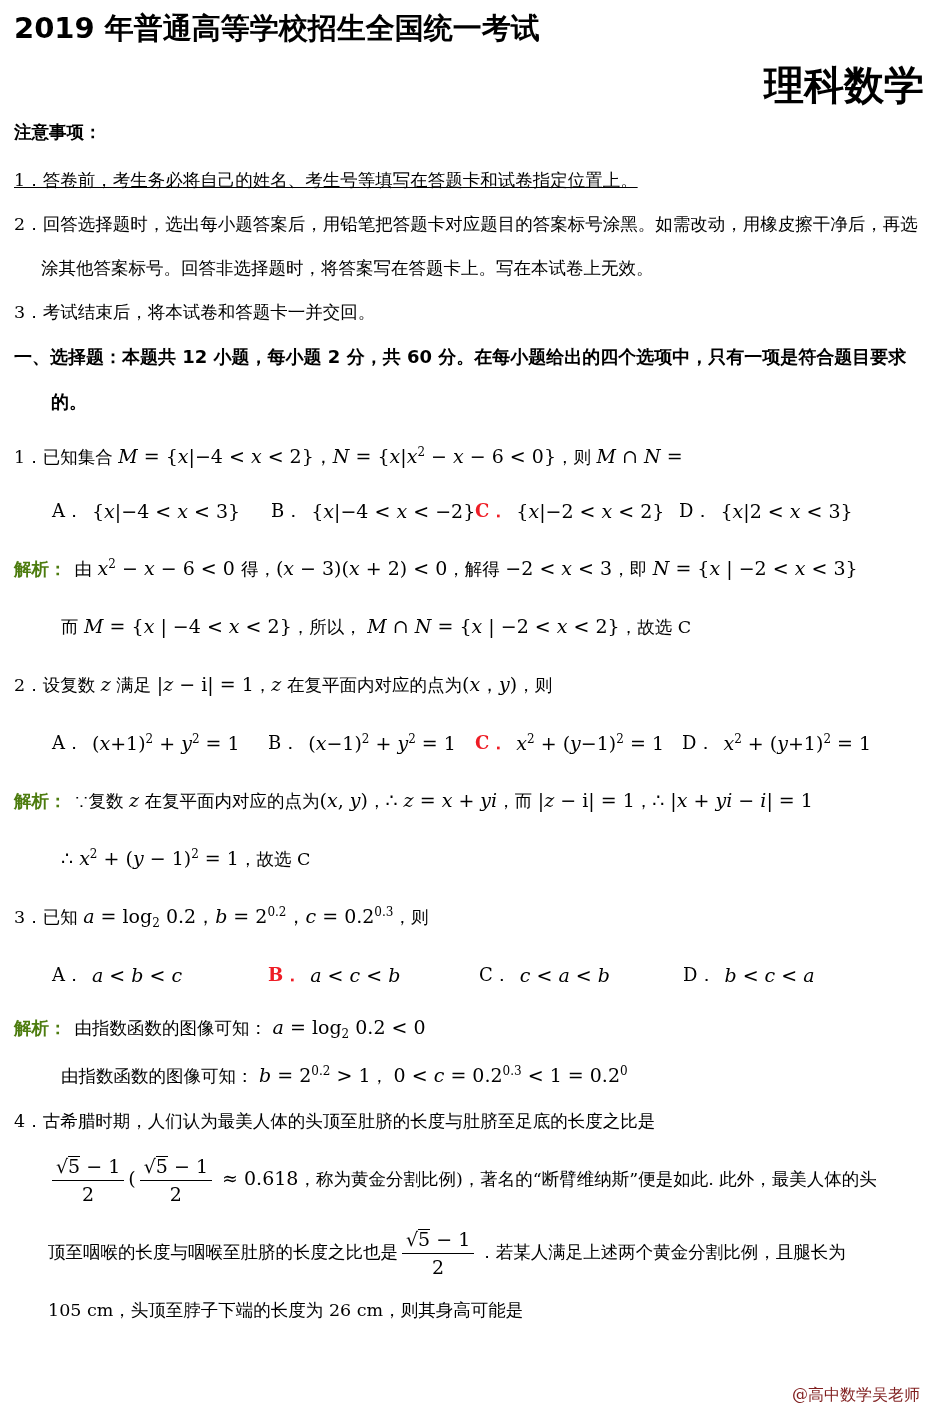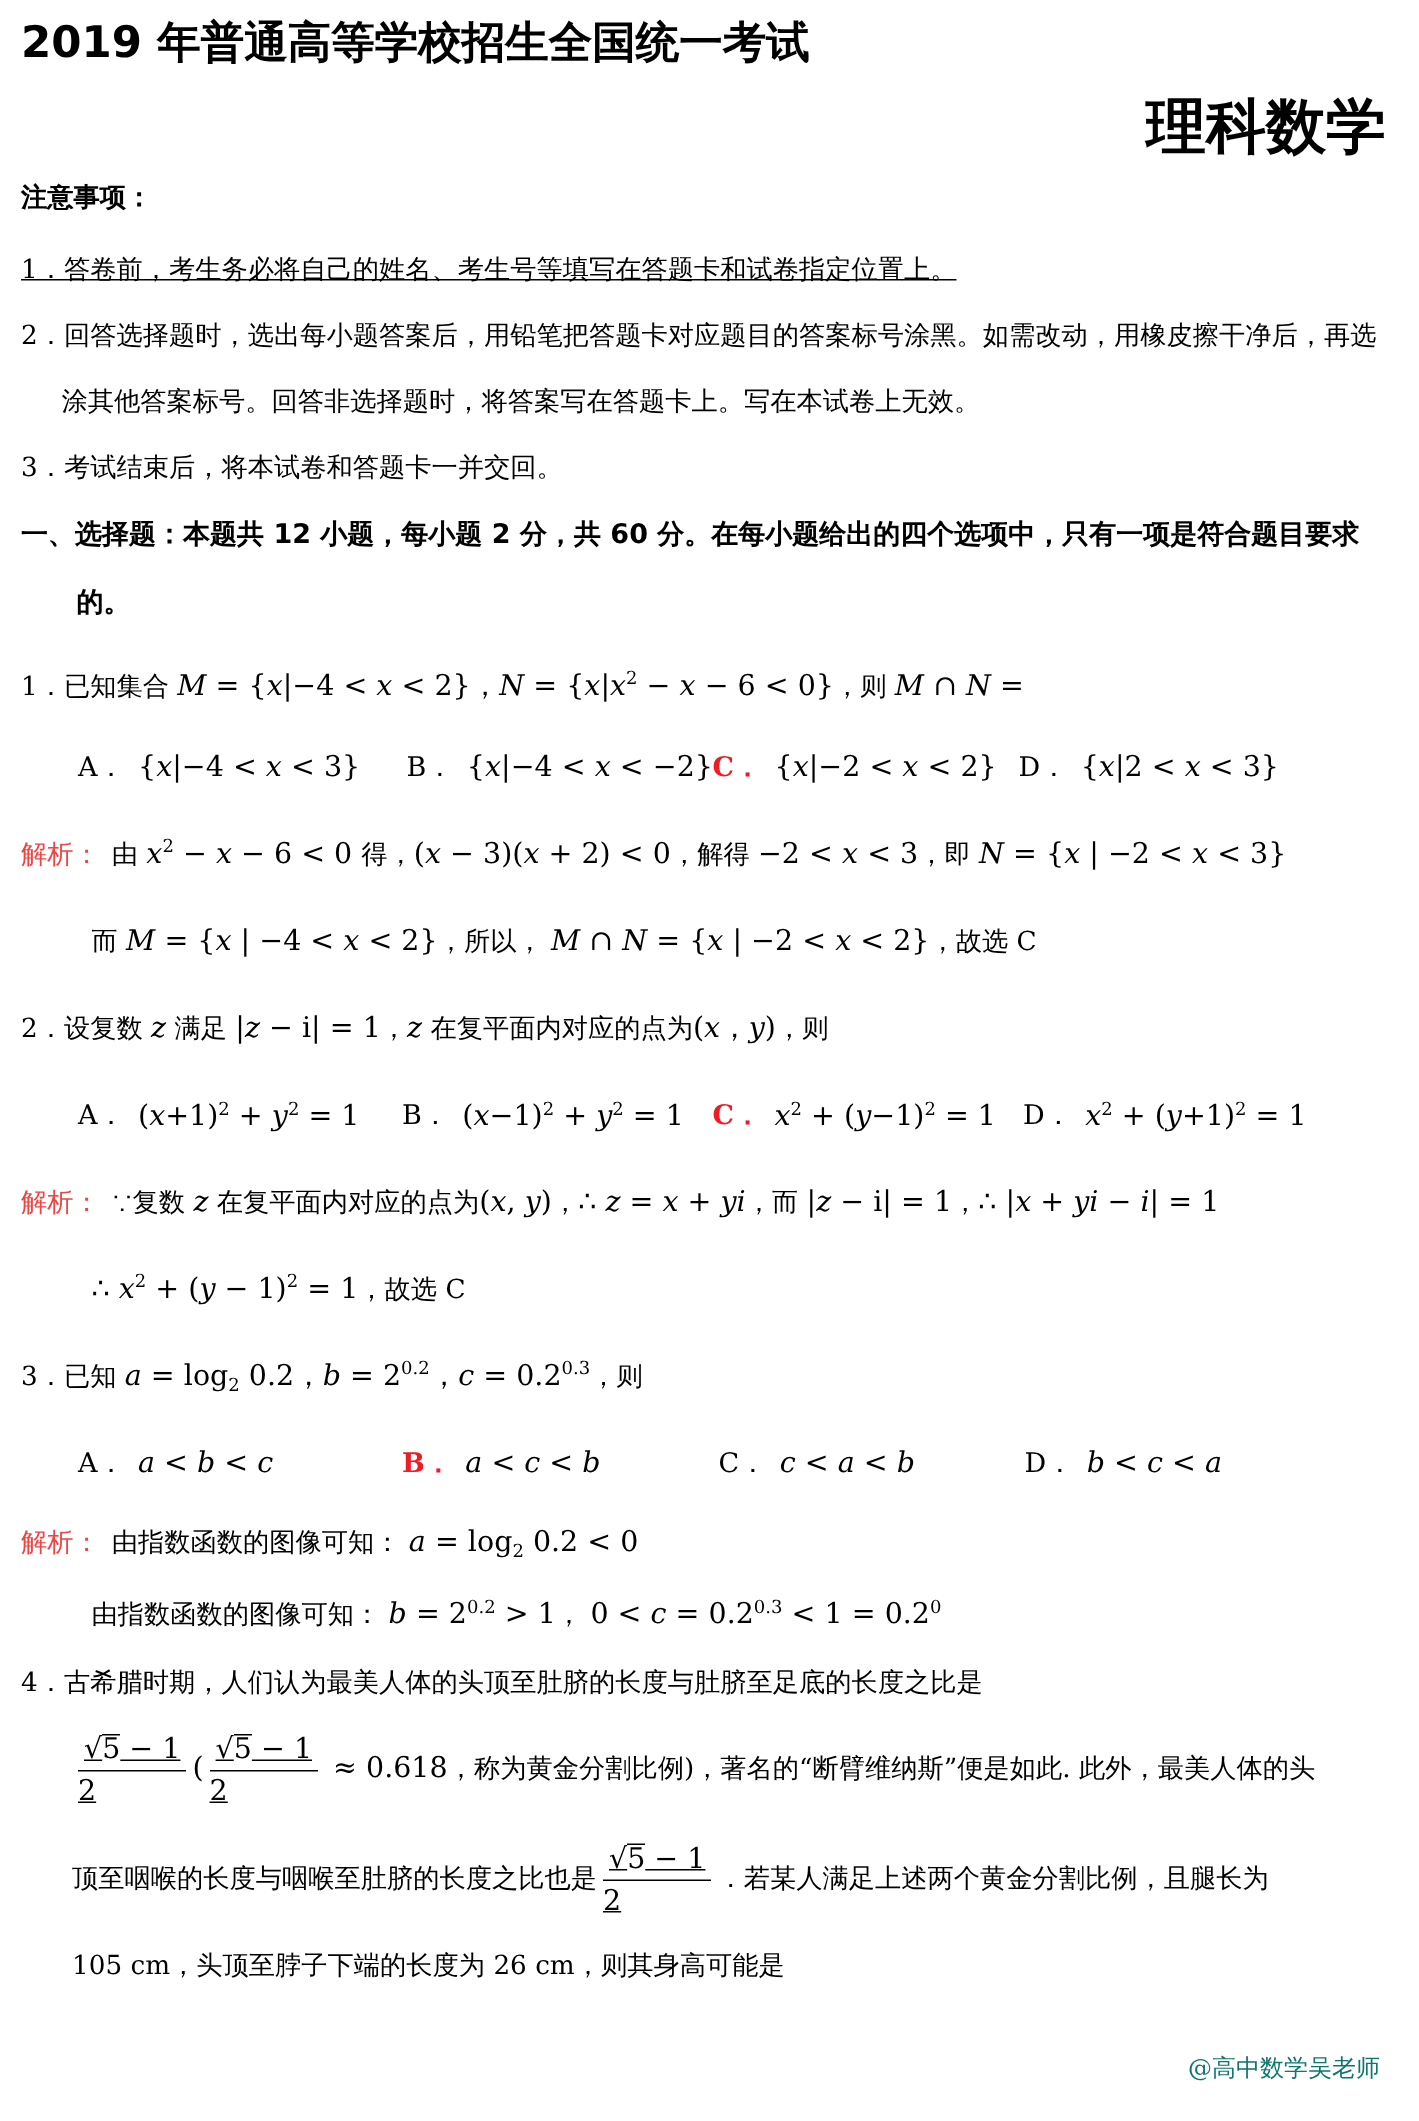--- a/index.html
+++ b/index.html
@@ -24,53 +24,53 @@
   
   .line{display:flex;align-items:center;white-space:nowrap;}
   .rich{white-space:nowrap;}
 
   
   .tk-t{font-size:17.5px;}
   .tk-m{font-style:italic;font-size:19px;font-family:"DejaVu Serif","Liberation Serif",serif;}
   .tk-n{font-size:19px;font-family:"DejaVu Serif","Liberation Serif",serif;}
   .tk-sup{font-size:12px;vertical-align:7px;font-family:"DejaVu Serif",serif;}
   .tk-sub{font-size:12px;vertical-align:-4px;font-family:"DejaVu Serif",serif;}
-  .frac{display:inline-flex;flex-direction:column;align-items:flex-start;vertical-align:middle;
-        margin:0 4px;line-height:1.2;font-size:19px;font-family:"DejaVu Serif",serif;text-decoration:underline;}
+  .frac{display:inline-flex;flex-direction:column;align-items:center;vertical-align:middle;
+        margin:0 4px;line-height:1.2;font-size:19px;font-family:"DejaVu Serif",serif;}
   .frac .num{border-bottom:1.4px solid #000;padding:0 4px 2px;}
   .frac .den{padding-top:2px;}
   .sqrt{white-space:nowrap;}
   .rad{display:inline-block;border-top:1.4px solid #000;line-height:1.05;}
 
   
   .qstem{height:58px;}
   .qstem.q1{margin-top:8px;height:50px;}
   .opts{display:flex;padding-left:38px;height:58px;align-items:center;}
   .opt{display:flex;align-items:center;white-space:nowrap;}
   .letter{margin-right:9px;font-size:18px;font-family:"DejaVu Serif",serif;}
   .letter.red{color:#ee1c25;font-weight:700;}
   .q1o .opt:nth-child(1){width:219px}.q1o .opt:nth-child(2){width:204px}.q1o .opt:nth-child(3){width:204px}
   .q2o .opt:nth-child(1){width:216px}.q2o .opt:nth-child(2){width:207px}.q2o .opt:nth-child(3){width:207px}
   .q3o .opt:nth-child(1){width:216px}.q3o .opt:nth-child(2){width:211px}.q3o .opt:nth-child(3){width:204px}
 
   
   .jline{display:flex;align-items:center;white-space:nowrap;height:58px;}
   .jline.cont{padding-left:47px;}
-  .jlabel{color:#ef4444;font-weight:400;margin-right:8px;
+  .jlabel{color:#4d7c0f;font-weight:700;margin-right:8px;
           font-family:"DejaVu Sans","Liberation Sans",sans-serif;}
   .j3 .jline{height:48px;}
   .j3 .jline.last{height:40px;}
 
   
   .q4l1{height:42px;}
   .q4frac{height:76px;}
   .q4l3{height:70px;}
   .q4l4{height:44px;align-items:center;}
 
-  .footer{position:absolute;right:26px;bottom:24px;color:#0f766e;font-size:16px;}
+  .footer{position:absolute;right:26px;bottom:8px;color:#7f1d1d;font-size:16px;}
 </style>
 </head>
 <body>
 
 <div class="page">
 
   <div class="title">2019 年普通高等学校招生全国统一考试</div>
   <div class="subtitle">理科数学</div>
 
   <div class="notice-head">注意事项：</div>

